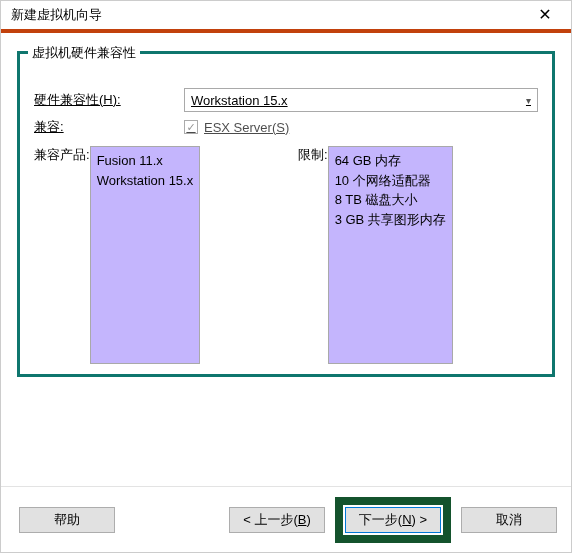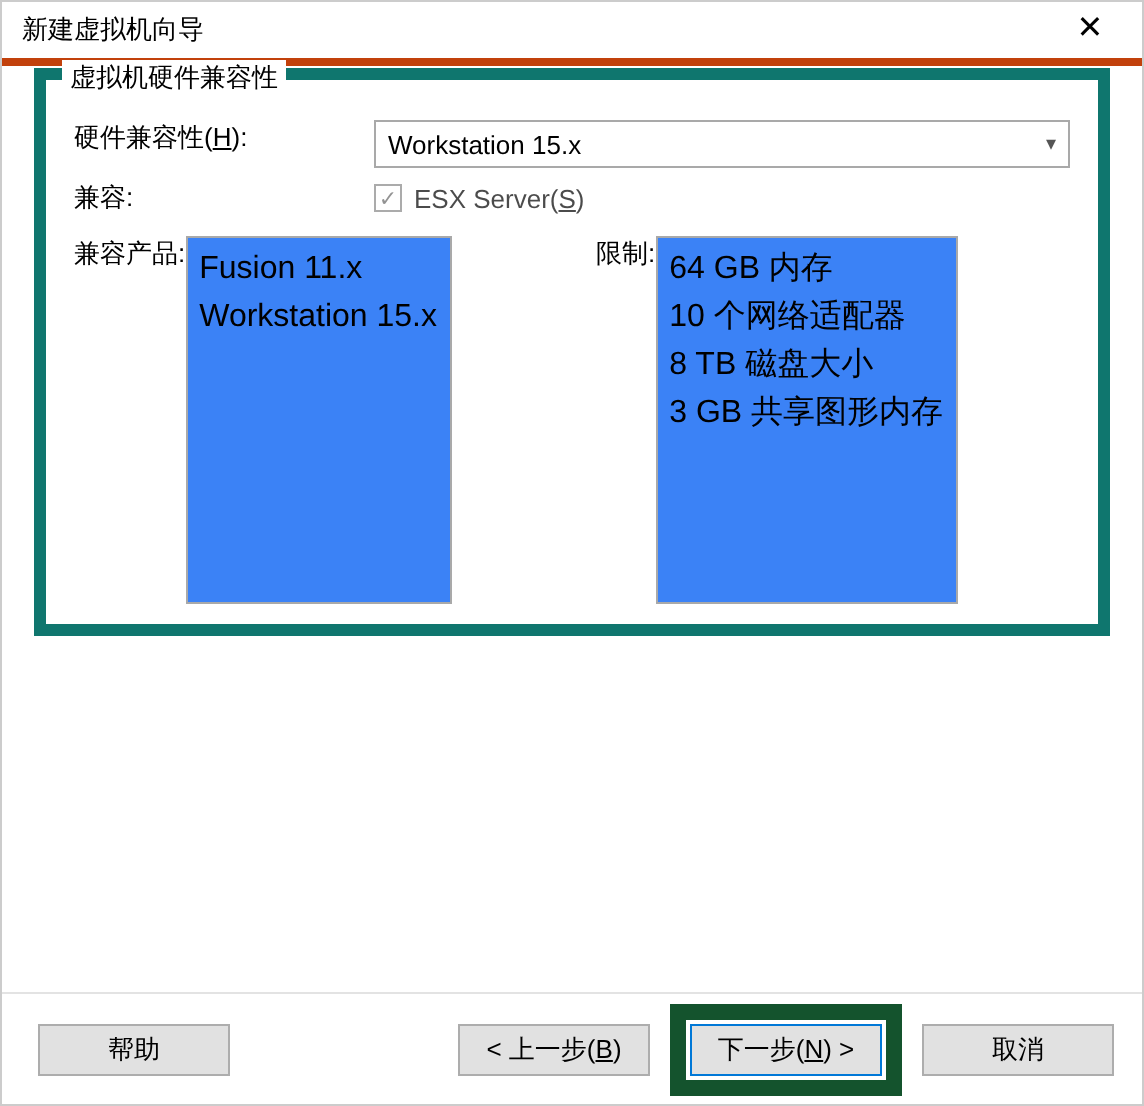--- a/index.html
+++ b/index.html
@@ -3,34 +3,34 @@
 <meta charset="utf-8">
 <style>
   * { box-sizing: border-box; font-family: "Microsoft YaHei", "Segoe UI", sans-serif; }
   body { margin: 0; background: #fff; }
   .window { width: 572px; height: 553px; background: #fff; border: 1px solid #ccc; position: relative; }
   .titlebar { height: 32px; line-height: 32px; padding: 0 10px; font-size: 13px; border-bottom: 4px solid #c2410c; display: flex; justify-content: space-between; align-items: center; }
   .close { font-size: 16px; width: 32px; text-align: center; cursor: pointer; }
   .header { padding: 10px 24px 16px 24px; }
   .header-title { font-weight: bold; font-size: 14px; }
   .header-sub { font-size: 13px; padding: 4px 0 0 18px; }
-  .groupbox { margin: 1px 16px 10px 16px; border: 6px solid #0f766e; position: relative; padding: 14px 10px 10px 10px; }
+  .groupbox { margin: 18px 16px 10px 16px; border: 3px solid #0f766e; position: relative; padding: 28px 10px 10px 10px; }
   .group-legend { position: absolute; top: -10px; left: 8px; background: #fff; padding: 0 4px; font-size: 13px; }
-  .form-row { display: flex; margin: 6px 4px; font-size: 13px; }
+  .form-row { display: flex; align-items: center; margin: 6px 4px; font-size: 13px; text-decoration: underline; }
   .form-label { width: 150px; }
   .mn { text-decoration: underline; }
   .combo { flex: 1; height: 24px; border: 1px solid #a9a9a9; background: #fff; display: flex; align-items: center; padding: 0 6px; justify-content: space-between; cursor: pointer; }
   .combo .arrow { font-size: 10px; color: #555; }
   .check { display: flex; align-items: center; gap: 6px; opacity: 0.7; }
   .checkbox { width: 14px; height: 14px; border: 1px solid #888; display: flex; align-items: center; justify-content: center; font-size: 11px; color: #666; }
   .cols { display: flex; gap: 24px; margin: 10px 4px 0 4px; }
   .col { flex: 1; display: flex; flex-direction: row; }
   .col-label { font-size: 13px; margin-bottom: 4px; }
-  .listbox { border: 1px solid #a9a9a9; height: 184px; padding: 4px 6px; font-size: 16px; background: #3b82f6; overflow: auto; line-height: 1.5; }
-  .footer { position: absolute; bottom: 0; left: 0; right: 0; height: 56px; border-top: 1px solid #e3e3e3; display: flex; align-items: center; justify-content: space-between; padding: 0 14px 0 18px; }
+  .listbox { border: 1px solid #a9a9a9; height: 218px; padding: 4px 6px; font-size: 13px; background: #c4b5fd; overflow: auto; line-height: 1.5; }
+  .footer { position: absolute; bottom: 0; left: 0; right: 0; height: 66px; border-top: 1px solid #e3e3e3; display: flex; align-items: center; justify-content: space-between; padding: 0 14px 0 18px; }
   .btn { height: 26px; min-width: 96px; border: 1px solid #adadad; background: #e1e1e1; font-size: 13px; display: flex; align-items: center; justify-content: center; padding: 0 12px; cursor: pointer; }
   .btn-primary-hl { border: 8px solid #14532d; padding: 2px; }
   .btn-default { outline: 1px solid #0078d7; outline-offset: -1px; }
   .right-btns { display: flex; align-items: center; gap: 10px; margin-left: 14px; }
 </style>
 </head>
 <body>
 
 <div class="window">
   <div class="titlebar">

